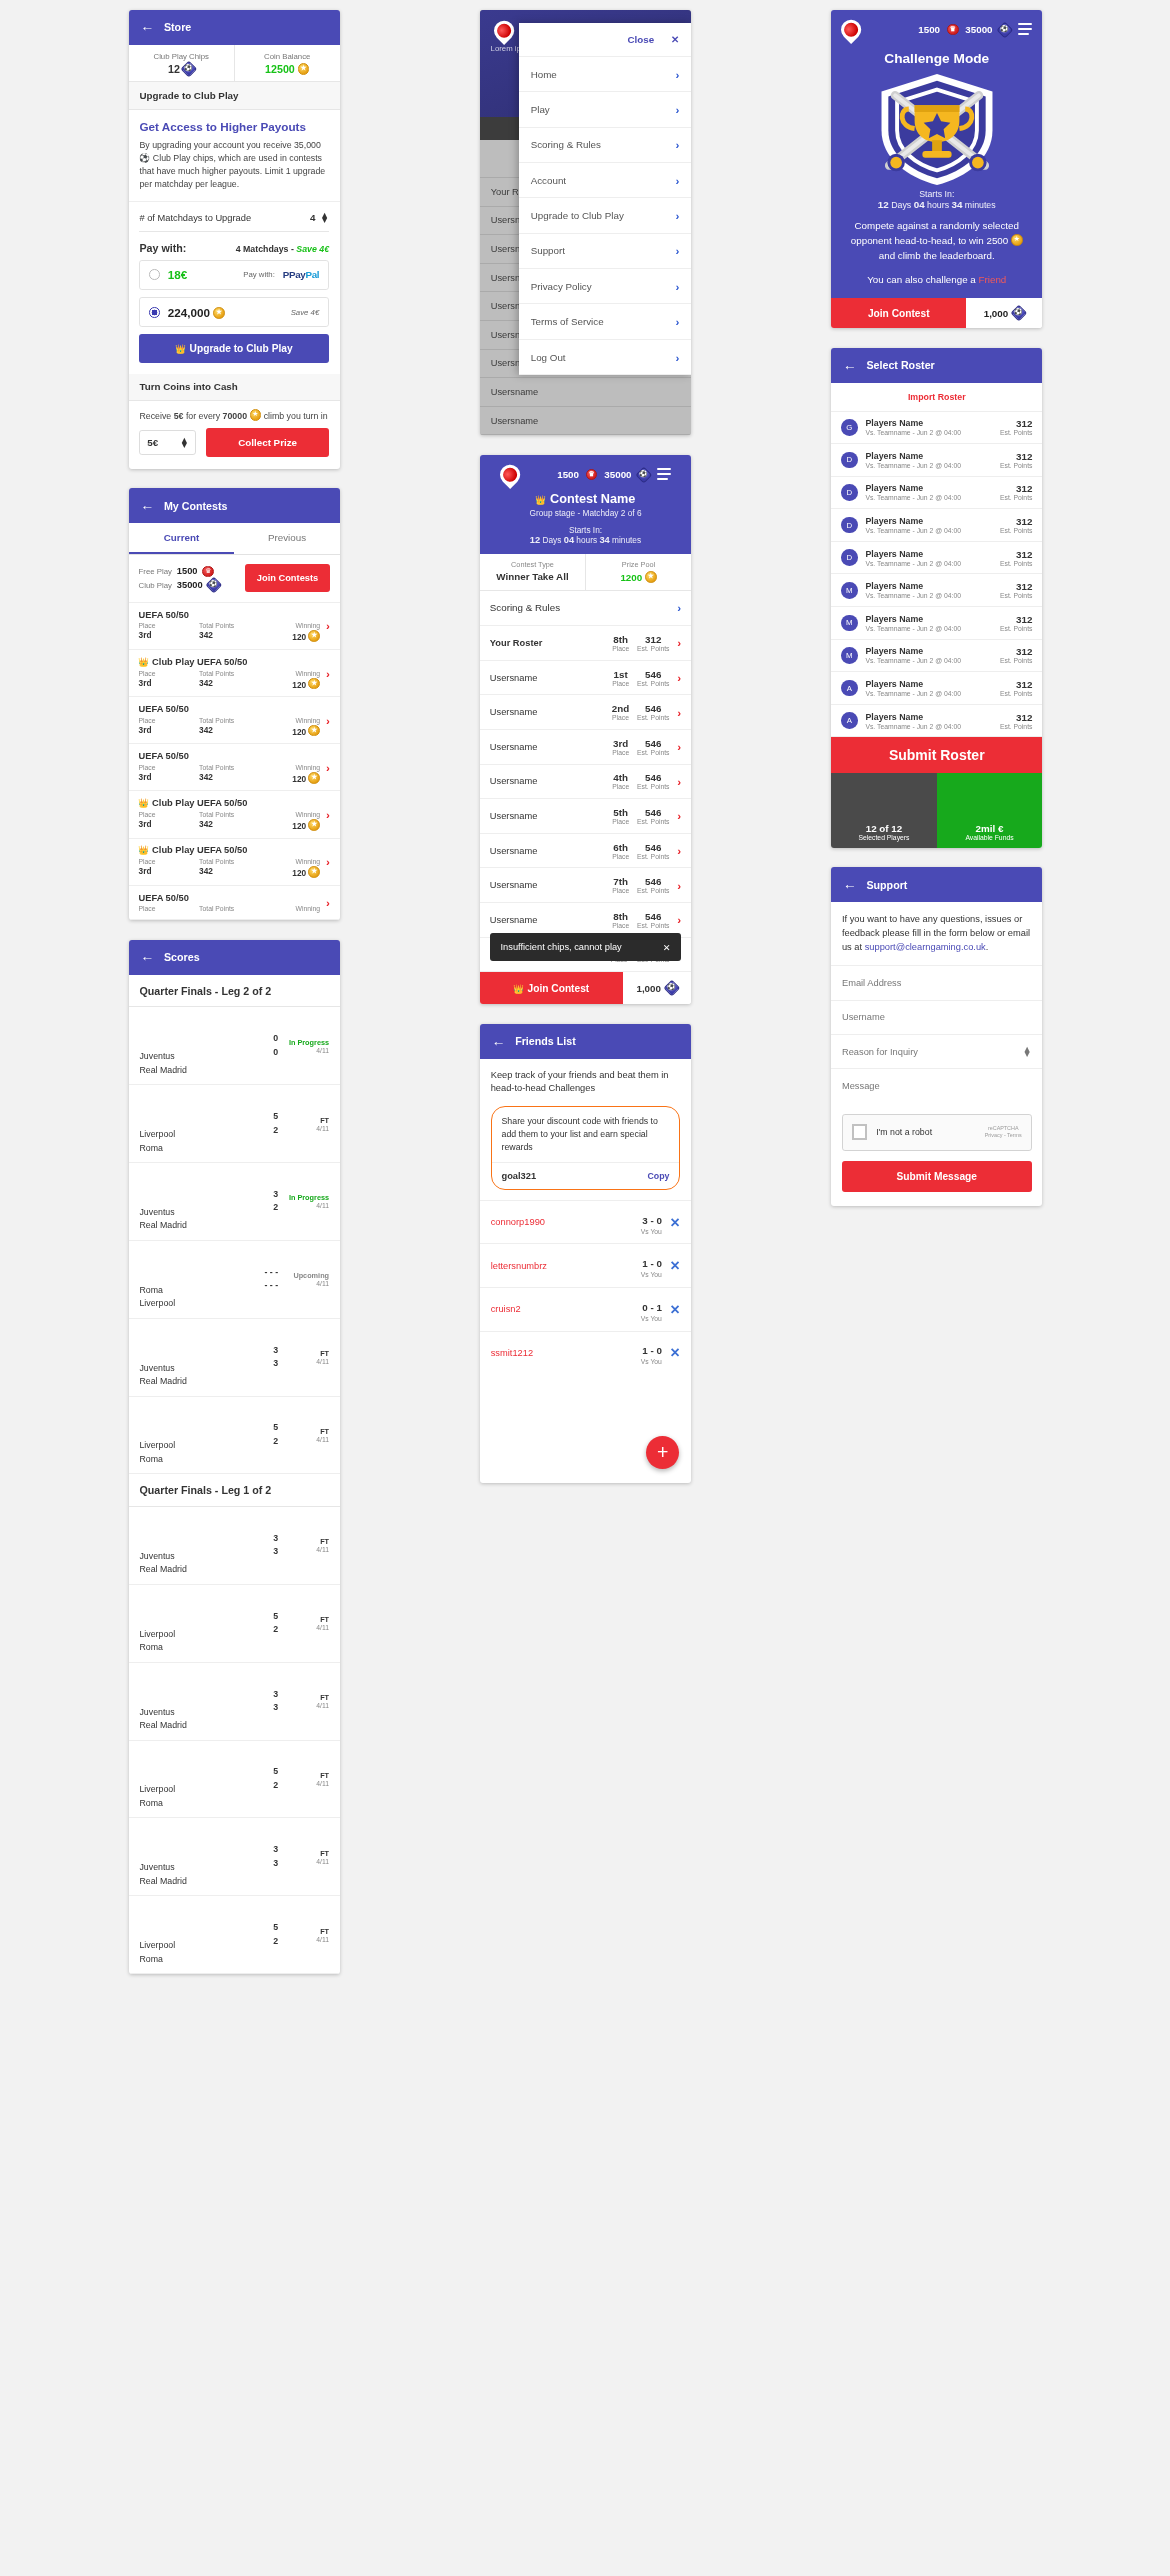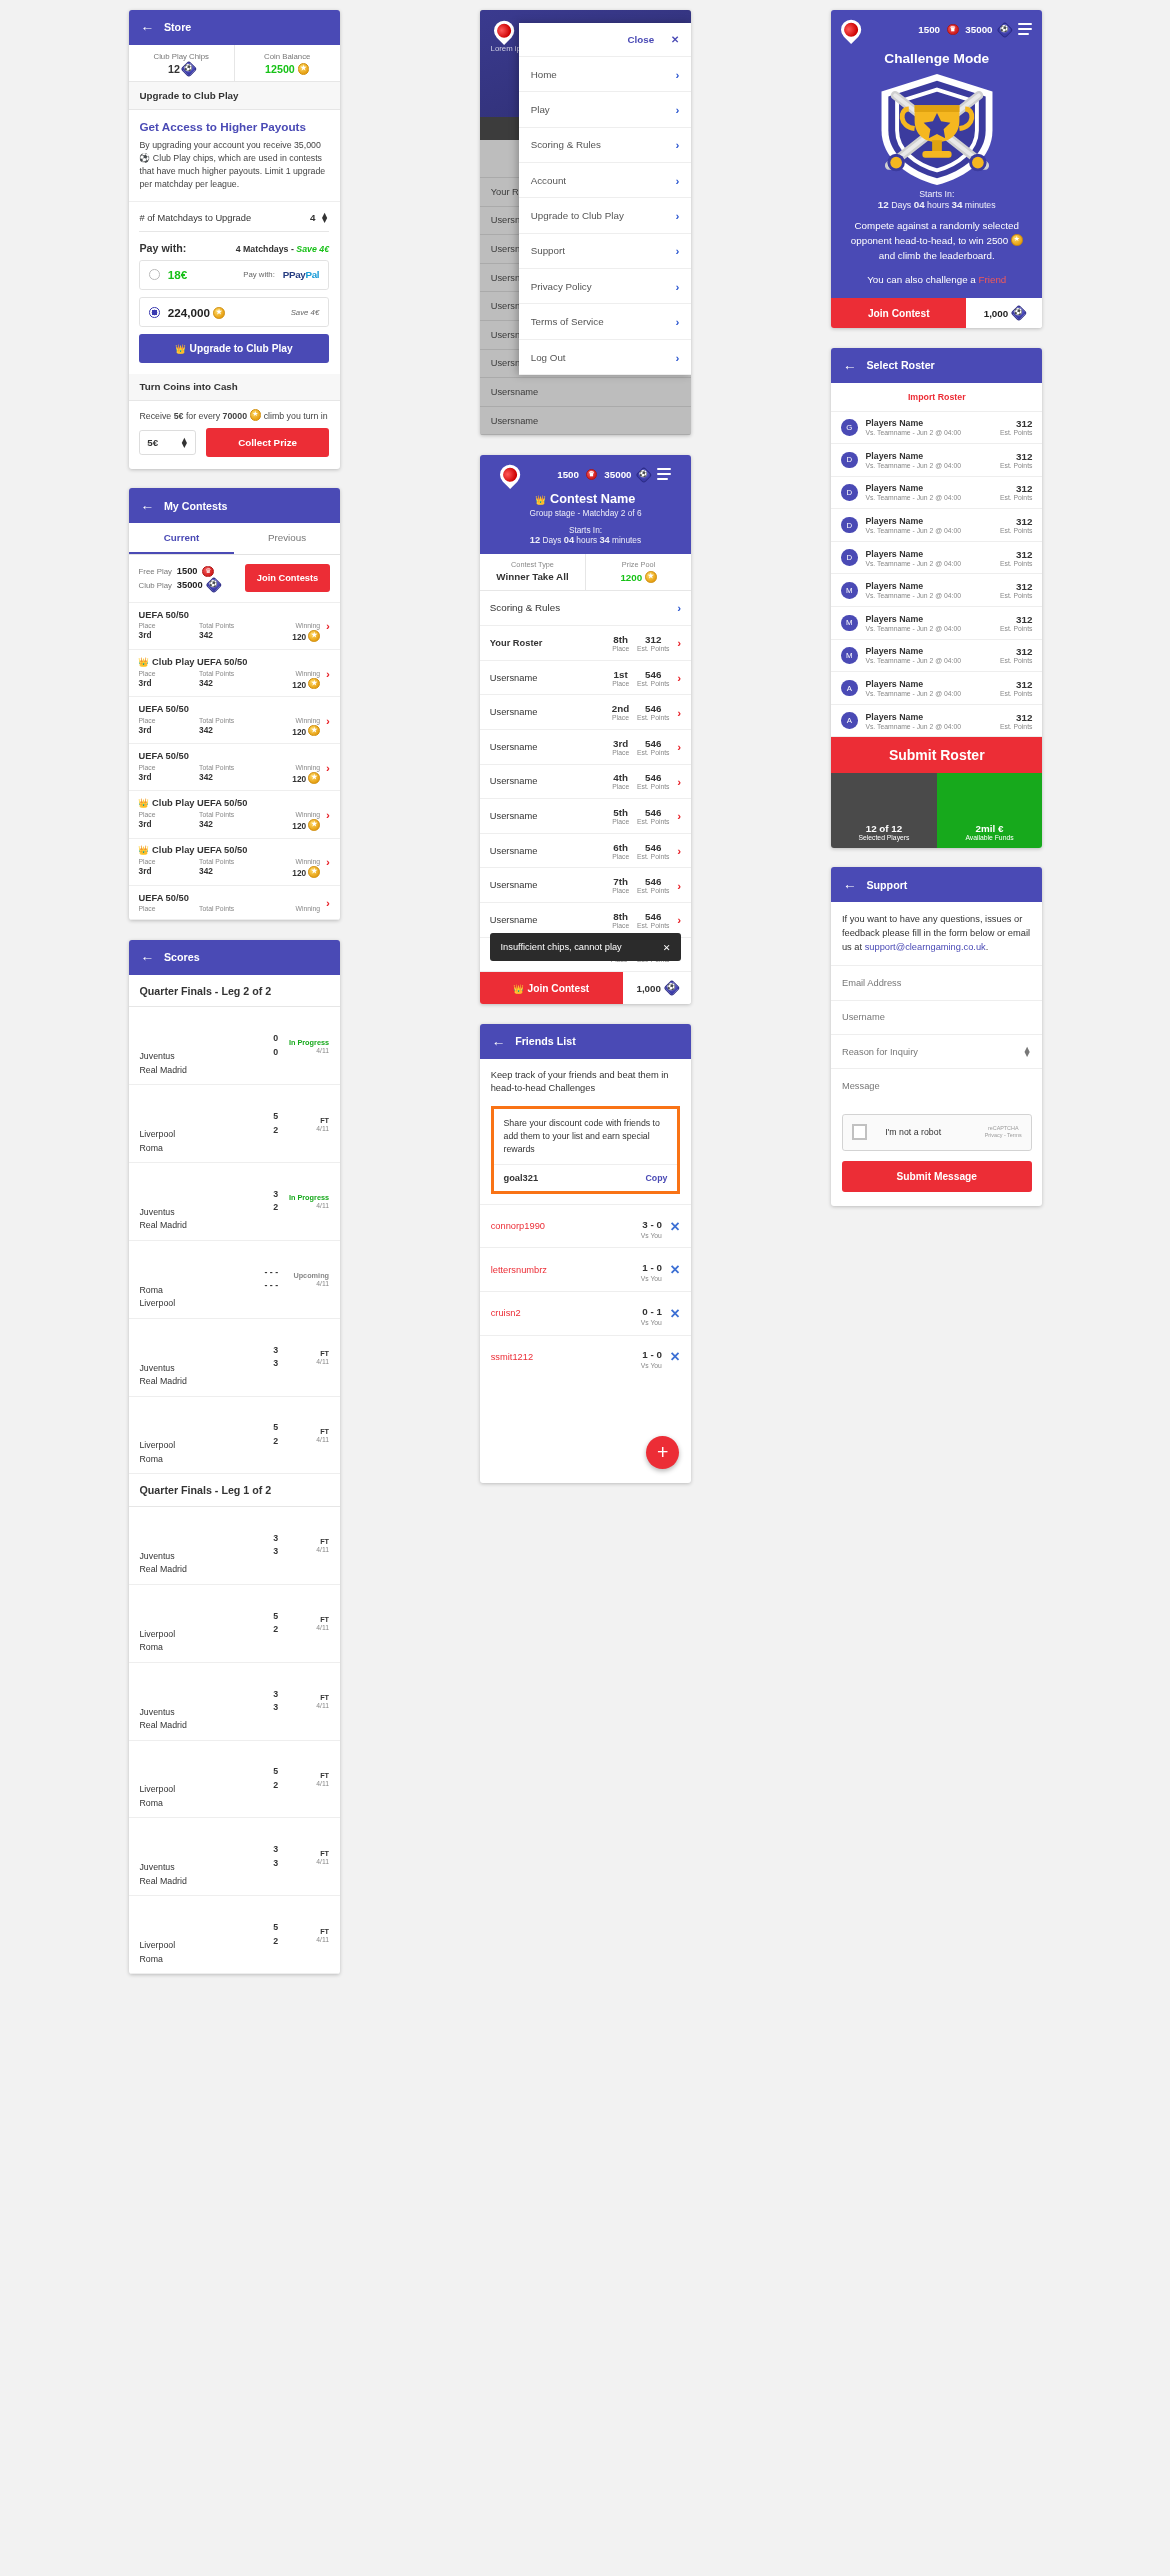--- a/index.html
+++ b/index.html
@@ -173,21 +173,21 @@
   .lb-c{ text-align:center; }
   .lb-c .v{ font-size:9.8px; font-weight:bold;}
   .lb-c .k{ font-size:6.8px; color:#888;}
   .toast{ position:absolute; left:9.8px; right:9.8px; bottom:43px; background:#2b2b2b; color:#fff; border-radius:2.9px; display:flex; align-items:center; justify-content:space-between; padding:8.8px 10.7px; font-size:9.3px;}
   .bottom-join{ display:flex; position:relative;}
   .bottom-join .j{ flex:1; background:#ec2d36; color:#fff; font-size:10.2px; font-weight:bold; text-align:center; padding:10.7px 0;}
   .bottom-join .c{ flex:0 0 68px; background:#fff; display:flex; align-items:center; justify-content:center; gap:4.9px; font-size:9.8px; font-weight:bold;}
 
   
   .fr-note{ font-size:9.3px; padding:9.8px 10.7px; color:#333; line-height:1.45;}
-  .promo{ border:3px solid #f97316; border-radius:0; margin:0 10.7px 9.8px; }
+  .promo{ border:1px solid #f97316; border-radius:14px; margin:0 10.7px 9.8px; }
   .promo .t{ font-size:8.8px; padding:8.8px 9.8px; color:#333; line-height:1.45;}
   .promo .c{ display:flex; justify-content:space-between; align-items:center; border-top:1px solid #eee; padding:7.8px 9.8px;}
   .promo .code{ font-size:9.3px; font-weight:bold;}
   .promo .cp{ font-size:8.8px; color:#4a4ab5; font-weight:bold;}
   .fr-row{ display:flex; align-items:center; padding:8.8px 10.7px; border-top:1px solid #eee; gap:7.8px;}
   .fr-row .nm{ flex:1; font-size:9.3px; color:#ec2d36;}
   .fr-row .sc{ text-align:right; }
   .fr-row .sc .v{ font-size:9.8px; font-weight:bold;}
   .fr-row .sc .k{ font-size:6.8px; color:#888;}
   .fr-x{ color:#3b6fd4; font-size:12.7px; font-weight:bold;}
@@ -203,21 +203,21 @@
   .match .st .s1.live{ color:#17a91c;}
   .match .st .s1.up{ color:#888;}
   .match .st .s2{ font-size:6.8px; color:#888;}
 
   
   .sup-txt{ font-size:9.3px; padding:10.7px; line-height:1.5; color:#333;}
   .sup-txt a{ color:#4a4ab5; text-decoration:none;}
   .field{ border-top:1px solid #eee; padding:11.7px 10.7px; font-size:9.3px; color:#777; display:flex; justify-content:space-between; align-items:center;}
   .captcha{ margin:10.7px; border:1px solid #d3d3d3; border-radius:2.9px; display:flex; align-items:center; padding:9.8px 8.8px; gap:8.8px; background:#fafafa;}
   .cbox{ width:15.6px;height:15.6px;border:2px solid #c1c1c1;background:#fff;}
-  .captcha .l{ flex:1; font-size:8.8px;margin-left:9px;}
+  .captcha .l{ flex:1; font-size:8.8px;}
   .recap{ text-align:center; font-size:5.4px; color:#9a9a9a; line-height:1.3;}
   .recap .m{ width:14.6px;height:14.6px;margin:0 auto 1px; border-radius:50%; background:conic-gradient(#4285f4 0 25%,#ea4335 0 50%,#fbbc05 0 75%,#34a853 0); }
   .sup-btn{ background:#ec2d36; color:#fff; text-align:center; font-size:10.2px; font-weight:bold; padding:9.8px 0; border-radius:2.9px; margin:0 10.7px 13.7px;}
   .crown{ font-size:8.8px; }
 </style>
 </head>
 <body>
 
 <div class="grid">
 

